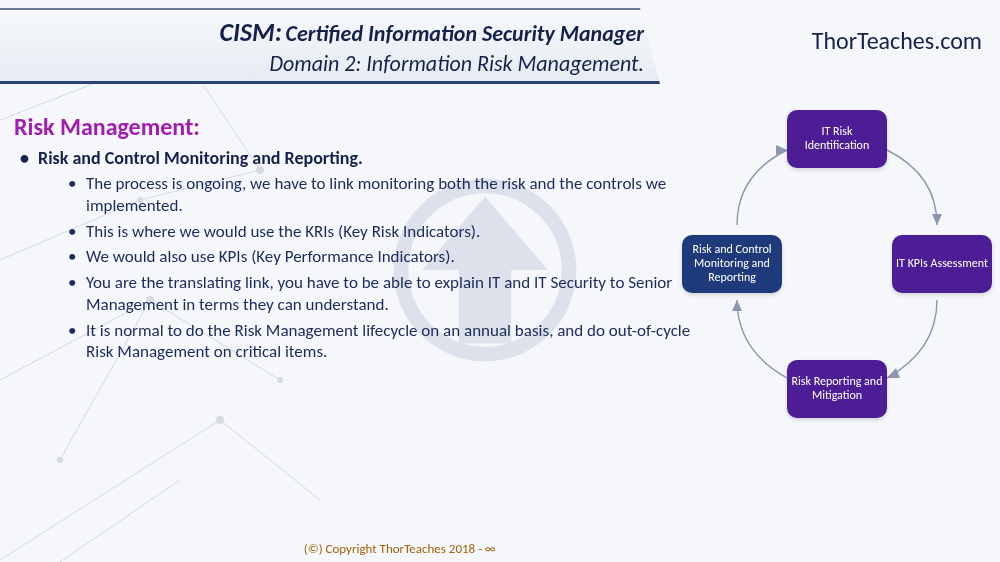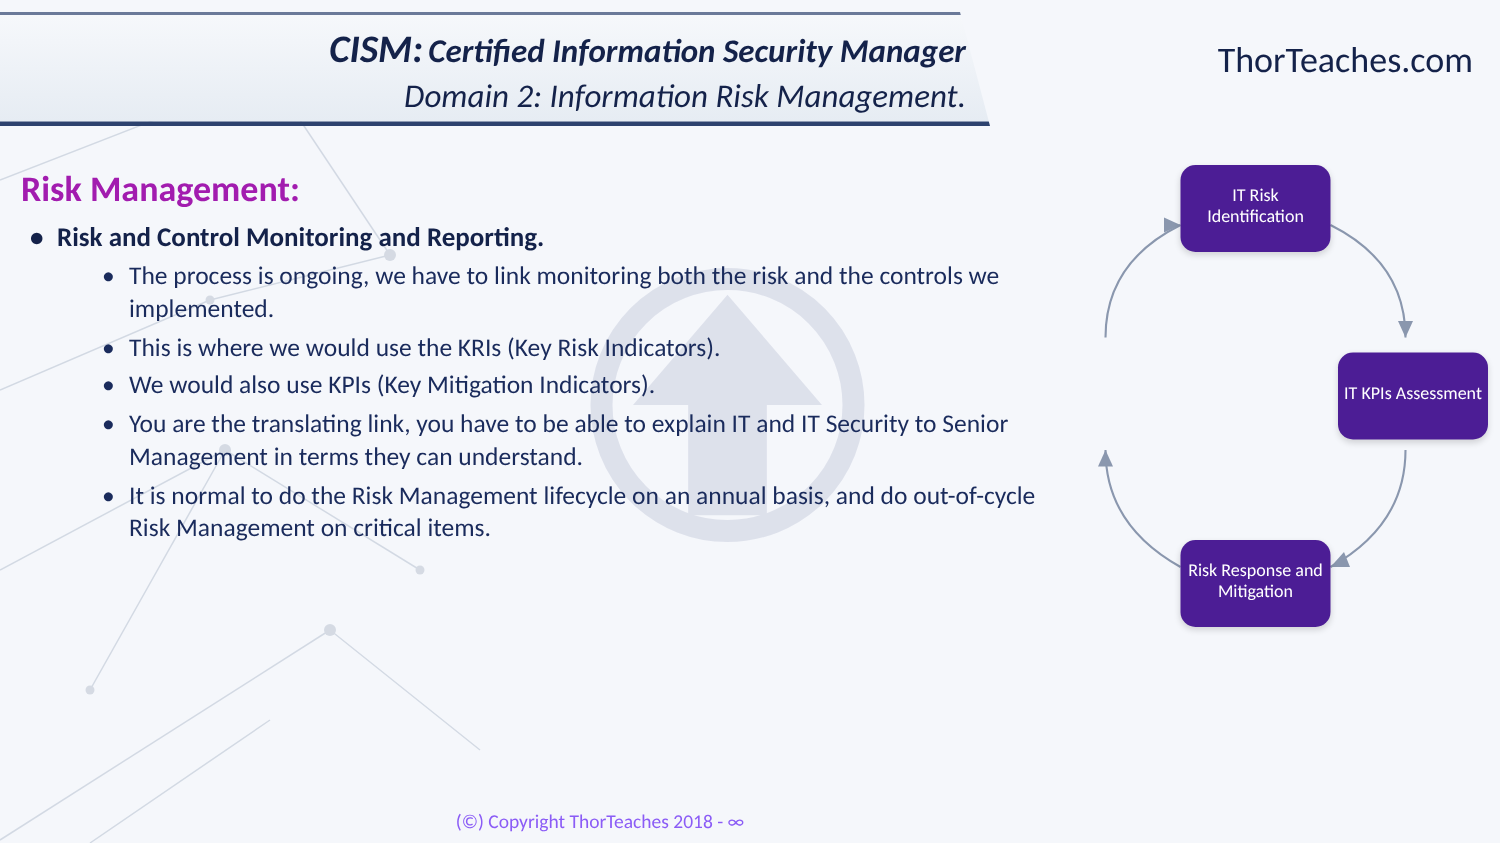--- a/index.html
+++ b/index.html
@@ -68,21 +68,21 @@
   .n-top   { left:105px; top:0; }
   .n-right { left:210px; top:125px; }
   .n-bottom{ left:105px; top:250px; }
   .n-left  { left:0;     top:125px; }
   .arrows { position:absolute; left:0; top:0; width:310px; height:320px; }
   .arrows path { fill:none; stroke:#8a97ae; stroke-width:1.4; }
   .arrows polygon { fill:#8a97ae; }
 
   .footer {
     position:absolute; left:0; bottom:6px; width:800px;
-    text-align:center; font-size:13px; color:#8b5cf6; z-index:3;
+    text-align:center; font-size:13px; color:#a16207; z-index:3;
   }
 </style>
 </head>
 <body>
 
 <svg class="bg-net">
   <line x1="0" y1="120" x2="180" y2="50"></line>
     <line x1="0" y1="380" x2="150" y2="300"></line>
   <line x1="0" y1="560" x2="220" y2="420"></line>
     <line x1="60" y1="562" x2="180" y2="480"></line>
@@ -117,21 +117,21 @@
 <div class="brand">ThorTeaches.com</div>
 
 <div class="content">
   <div class="section-title">Risk Management:</div>
   <ul class="outer">
     <li>
       <span>Risk and Control Monitoring and Reporting.</span>
       <ul class="inner">
         <li>The process is ongoing, we have to link monitoring both the risk and the controls we implemented.</li>
         <li>This is where we would use the KRIs (Key Risk Indicators).</li>
-        <li>We would also use KPIs (Key Mitigation Indicators).</li>
+        <li>We would also use KPIs (Key Performance Indicators).</li>
         <li>You are the translating link, you have to be able to explain IT and IT Security to Senior Management in terms they can understand.</li>
         <li>It is normal to do the Risk Management lifecycle on an annual basis, and do out-of-cycle Risk Management on critical items.</li>
       </ul>
     </li>
   </ul>
 </div>
 
 <div class="cycle">
   <svg class="arrows">
 
@@ -142,16 +142,17 @@
       <polygon points="205,268 214,258 218,268"></polygon>
 
     <path d="M105,268 Q55,240 55,190"></path>
       <polygon points="55,190 50,201 60,201"></polygon>
 
     <path d="M55,115 Q55,65 105,40"></path>
       <polygon points="105,40 94,35 94,45"></polygon>
   </svg>
   <div class="node n-top">IT Risk Identification</div>
   <div class="node n-right">IT KPIs Assessment</div>
-  <div class="node n-bottom">Risk Response and Mitigation</div>
+  <div class="node n-bottom">Risk Reporting and Mitigation</div>
+  <div class="node n-left active">Risk and Control Monitoring and Reporting</div>
 </div>
 
 <div class="footer">(©) Copyright ThorTeaches 2018 - ∞</div>
 
 </body></html>

